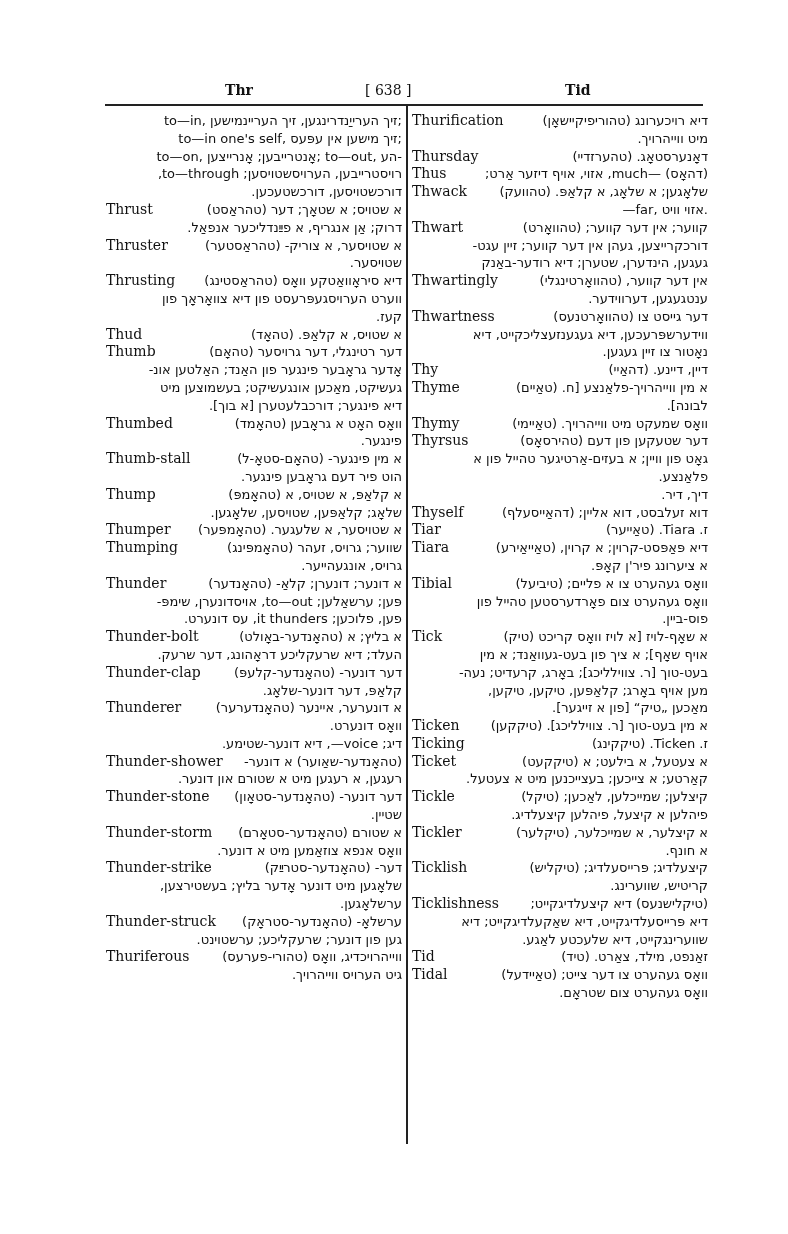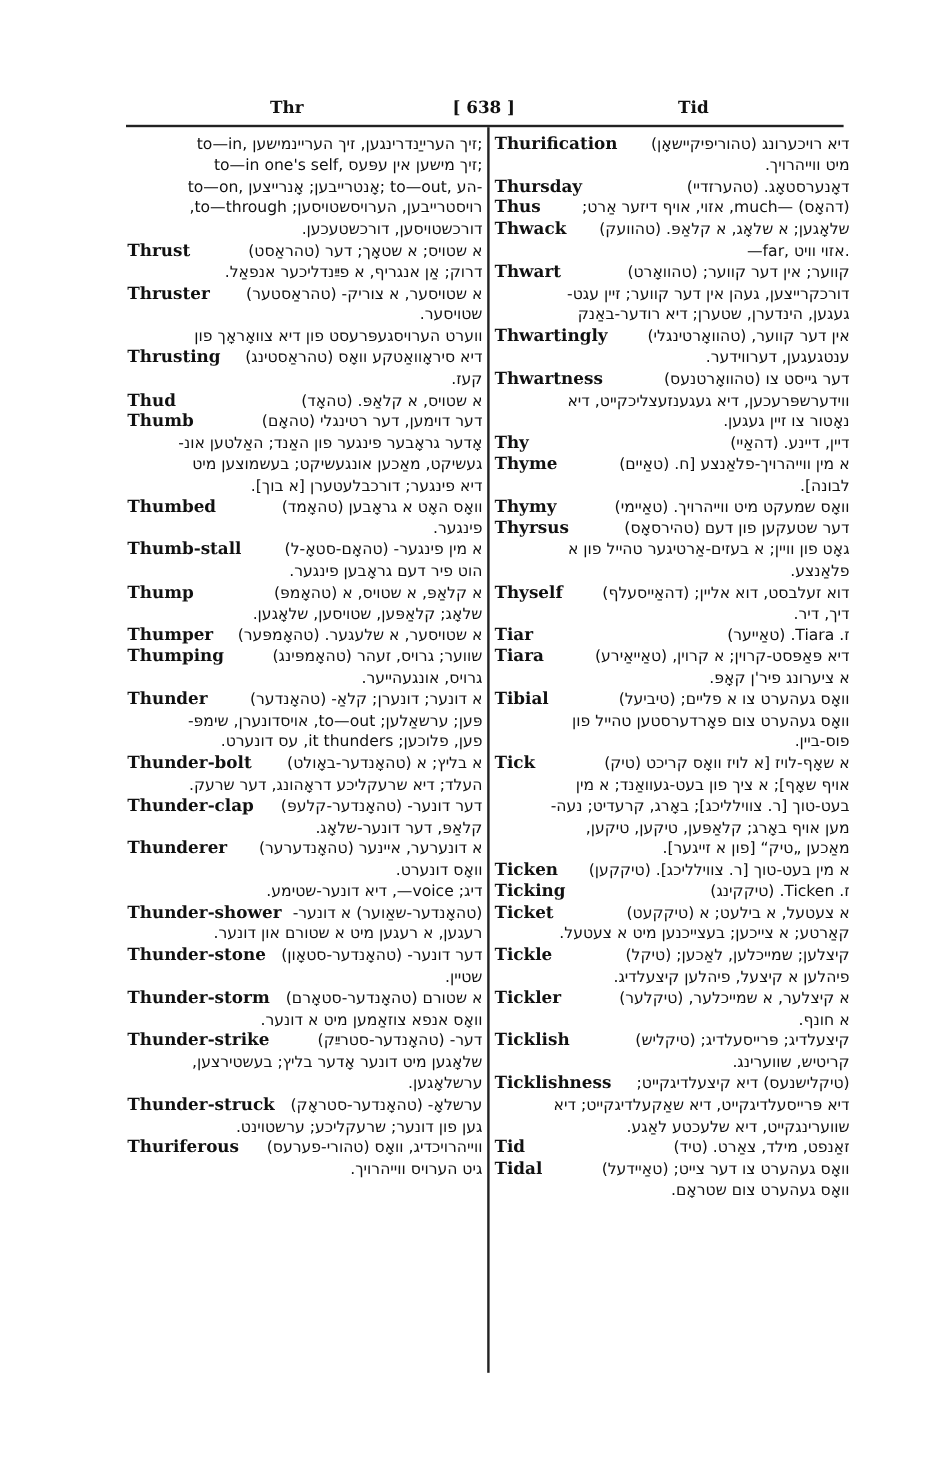--- a/index.html
+++ b/index.html
@@ -1,27 +1,27 @@
 <!DOCTYPE html>
 <html><head>
 <meta charset="utf-8">
 <style>
   html, body { margin: 0; padding: 0; background: #ffffff; }
   body { width: 788px; height: 1234px; position: relative; overflow: hidden; color: #111; }
   .page-header { position: absolute; left: 105px; top: 82px; width: 598px; height: 22px; font-family: "DejaVu Serif", serif; font-weight: bold; font-size: 14px; }
   .page-header .left { position: absolute; left: 120px; top: 0; }
-  .page-header .center { position: absolute; left: 272px; top: 0; font-weight: bold; }
+  .page-header .center { position: absolute; left: 260px; top: 0; font-weight: normal; }
   .page-header .right { position: absolute; left: 460px; top: 0; }
   .rule { position: absolute; left: 105px; top: 104px; width: 598px; height: 2px; background: #222; }
   .divider { position: absolute; left: 406px; top: 106px; width: 2px; height: 1038px; background: #222; }
   .col { position: absolute; top: 112px; width: 296px; font-family: "DejaVu Serif", serif; font-size: 14px; line-height: 17.8px; }
   .col.left { left: 106px; }
   .col.right { left: 412px; }
   .line { height: 17.8px; white-space: nowrap; overflow: hidden; display: flex; justify-content: space-between; align-items: baseline; }
-  .line .hw { font-weight: bold; font-family: "DejaVu Serif", serif; direction: ltr; flex: 0 0 auto; }
+  .line .hw { font-weight: normal; font-family: "DejaVu Serif", serif; direction: ltr; flex: 0 0 auto; }
   .line .tx { direction: rtl; unicode-bidi: plaintext; font-family: "DejaVu Sans", sans-serif; font-size: 13px; flex: 1 1 auto; text-align: right; overflow: hidden; }
   .line.cont .tx { text-align: right; }
 </style>
 </head>
 <body>
 
 <div class="page-header">
   <span class="left">Thr</span>
   <span class="center">[ 638 ]</span>
   <span class="right">Tid</span>
@@ -52,37 +52,37 @@
     <div class="line cont">
       <span class="tx">דרוק; אַן אנגריף, א פײַנדליכער אנפאַל.</span>
     </div>
     <div class="line">
       <span class="hw">Thruster</span>
       <span class="tx">א שטויסער, א צוריק- (טהראַסטער)</span>
     </div>
     <div class="line cont">
       <span class="tx">שטויסער.</span>
     </div>
-    <div class="line cont">
-      <span class="tx">ווערט הערויסגעפּרעסט פון דיא צוואָראָך פון</span>
-    </div>
     <div class="line">
       <span class="hw">Thrusting</span>
       <span class="tx">דיא סיראָוואַטקע וואָס (טהראַסטינג)</span>
     </div>
     <div class="line cont">
+      <span class="tx">ווערט הערויסגעפּרעסט פון דיא צוואָראָך פון</span>
+    </div>
+    <div class="line cont">
       <span class="tx">קעז.</span>
     </div>
     <div class="line">
       <span class="hw">Thud</span>
       <span class="tx">א שטויס, א קלאַפּ. (טהאָד)</span>
     </div>
     <div class="line">
       <span class="hw">Thumb</span>
-      <span class="tx">דער דוימען, דער רטינגלי (טהאָם)</span>
+      <span class="tx">דער רטינגלי, דער גרויסער (טהאָם)</span>
     </div>
     <div class="line cont">
       <span class="tx">אָדער גראָבער פינגער פון האַנד; האַלטען אונ-</span>
     </div>
     <div class="line cont">
       <span class="tx">געשיקט, מאַכען אונגעשיקט; בעשמוצען מיט</span>
     </div>
     <div class="line cont">
       <span class="tx">דיא פינגער; דורכבלעטערן [א בוך].</span>
     </div>
@@ -266,26 +266,26 @@
     <div class="line">
       <span class="hw">Thyrsus</span>
       <span class="tx">דער שטעקען פון דעם (טהירסאָס)</span>
     </div>
     <div class="line cont">
       <span class="tx">גאָט פון וויין; א בעזים-אַרטיגער טהייל פון א</span>
     </div>
     <div class="line cont">
       <span class="tx">פלאַנצע.</span>
     </div>
+    <div class="line cont">
+      <span class="tx">דיך, דיר.</span>
+    </div>
     <div class="line">
       <span class="hw">Thyself</span>
       <span class="tx">דוא זעלבסט, דוא אליין; (דהאַייסעלף)</span>
-    </div>
-    <div class="line cont">
-      <span class="tx">דיך, דיר.</span>
     </div>
     <div class="line">
       <span class="hw">Tiar</span>
       <span class="tx">ז. Tiara. (טאַייער)</span>
     </div>
     <div class="line">
       <span class="hw">Tiara</span>
       <span class="tx">דיא פּאַפּסט-קרוין; א קרוין, (טאַייאַירע)</span>
     </div>
     <div class="line cont">

